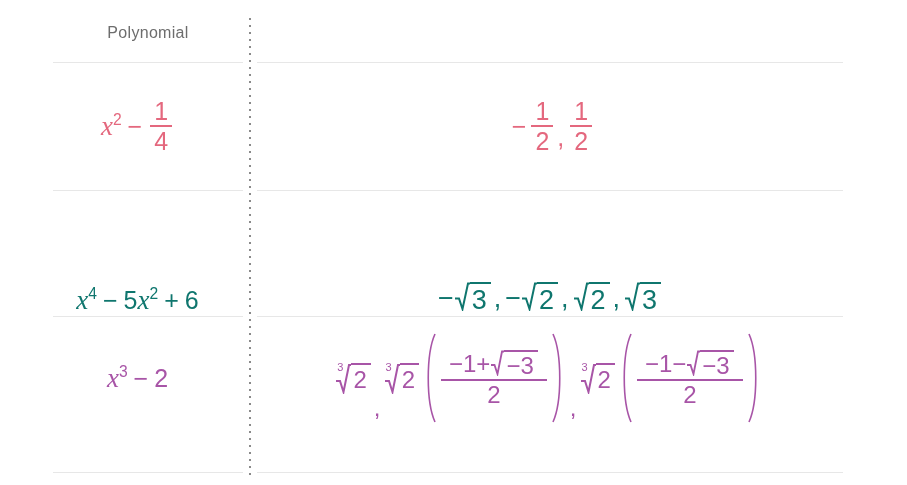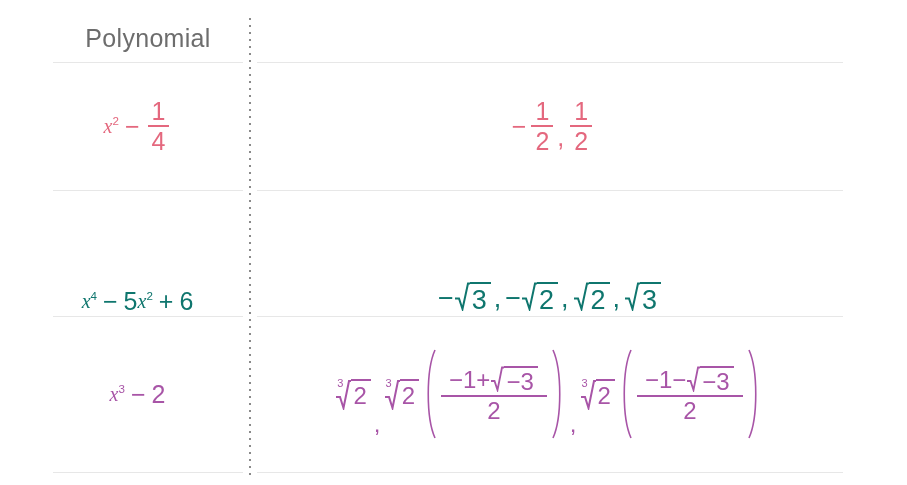--- a/index.html
+++ b/index.html
@@ -45,21 +45,21 @@
   .rule-1 { top: 62px; }
   .rule-2 { top: 190px; }
   .rule-3 { top: 316px; }
   .rule-4 { top: 472px; }
 
   
   .hdr {
     position: absolute;
     top: 24px;
     color: #6d6d6d;
-    font-size: 25px;
+    font-size: 16px;
     font-weight: 400;
     letter-spacing: 0.3px;
     text-align: center;
   }
   .hdr-poly  { left: 53px;  width: 190px; }
   .hdr-roots { left: 257px; width: 586px; }
 
   
   .cell {
     position: absolute;
@@ -68,30 +68,30 @@
     justify-content: center;
     font-size: 25px;
     font-weight: 400;
     white-space: nowrap;
   }
   .cell-poly  { left: 30px;  width: 215px; }
   .cell-roots { left: 257px; width: 586px; }
 
   .row1 { top: 62px;  height: 128px; }
   .row2 { top: 190px; height: 126px; }
-  .row3 { top: 316px; height: 156px; }
+  .row3 { top: 300px; height: 156px; }
 
   
   .c-pink   { color: #e4687e; }
   .c-blue   { color: #0f766e; align-items: flex-end; }
   .c-purple { color: #a855a7; }
 
   
   .m { display: inline-flex; align-items: center; }
-  .var { font-style: italic; font-family: "Liberation Serif", serif; font-size: 20px; }
+  .var { font-style: italic; font-family: "Liberation Serif", serif; font-size: 27px; }
   sup.exp {
     font-size: 0.58em;
     vertical-align: super;
     line-height: 0;
     font-style: normal;
     font-family: "Liberation Sans", sans-serif;
   }
   .op { margin: 0 6px; }
   .comma { margin: 0 4px 0 2px; align-self: flex-end; padding-bottom: 2px; }
 

